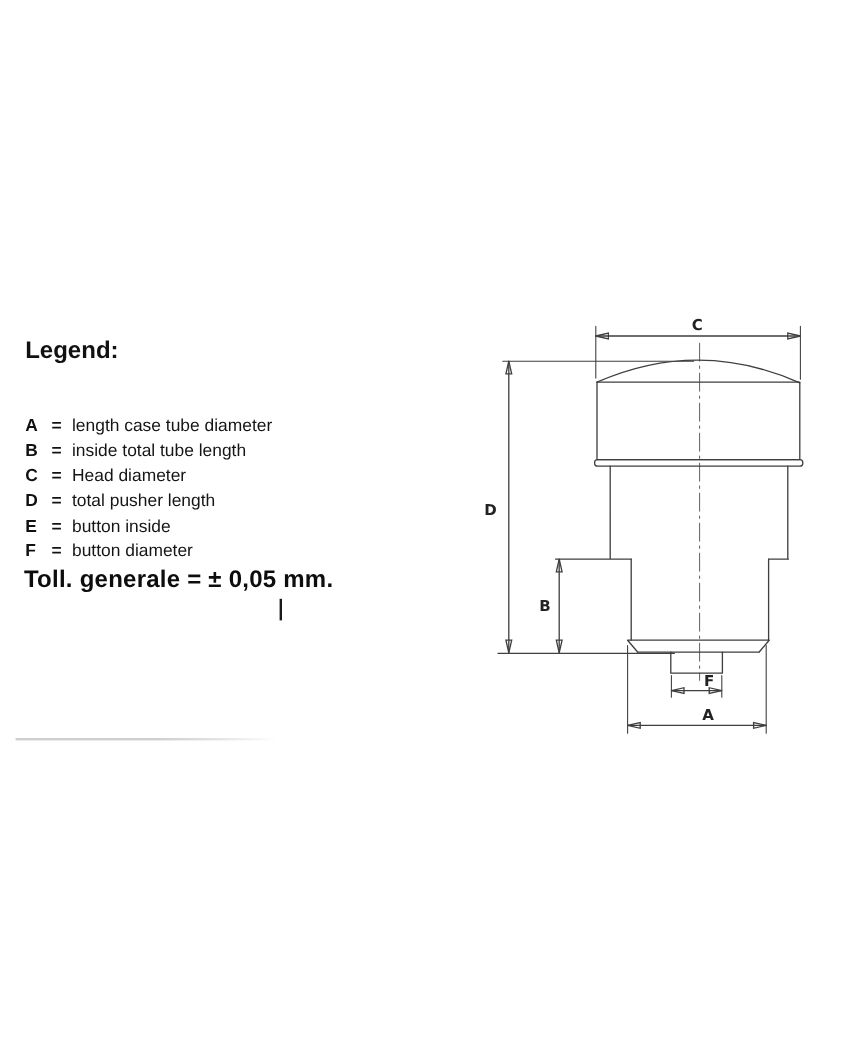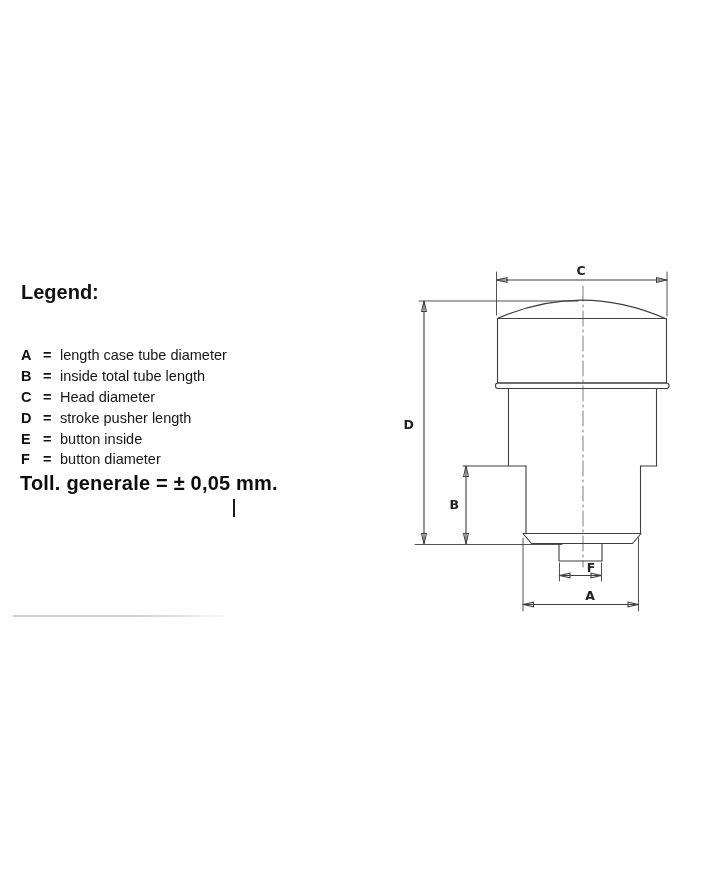--- a/index.html
+++ b/index.html
@@ -58,21 +58,21 @@
       <span class="desc">inside total tube length</span>
     </div>
     <div class="legend-row">
       <span class="k">C</span>
       <span class="eq">=</span>
       <span class="desc">Head diameter</span>
     </div>
     <div class="legend-row">
       <span class="k">D</span>
       <span class="eq">=</span>
-      <span class="desc">stroke pusher length</span>
+      <span class="desc">total pusher length</span>
     </div>
     <div class="legend-row">
       <span class="k">E</span>
       <span class="eq">=</span>
       <span class="desc">button inside</span>
     </div>
     <div class="legend-row">
       <span class="k">F</span>
       <span class="eq">=</span>
       <span class="desc">button diameter</span>

